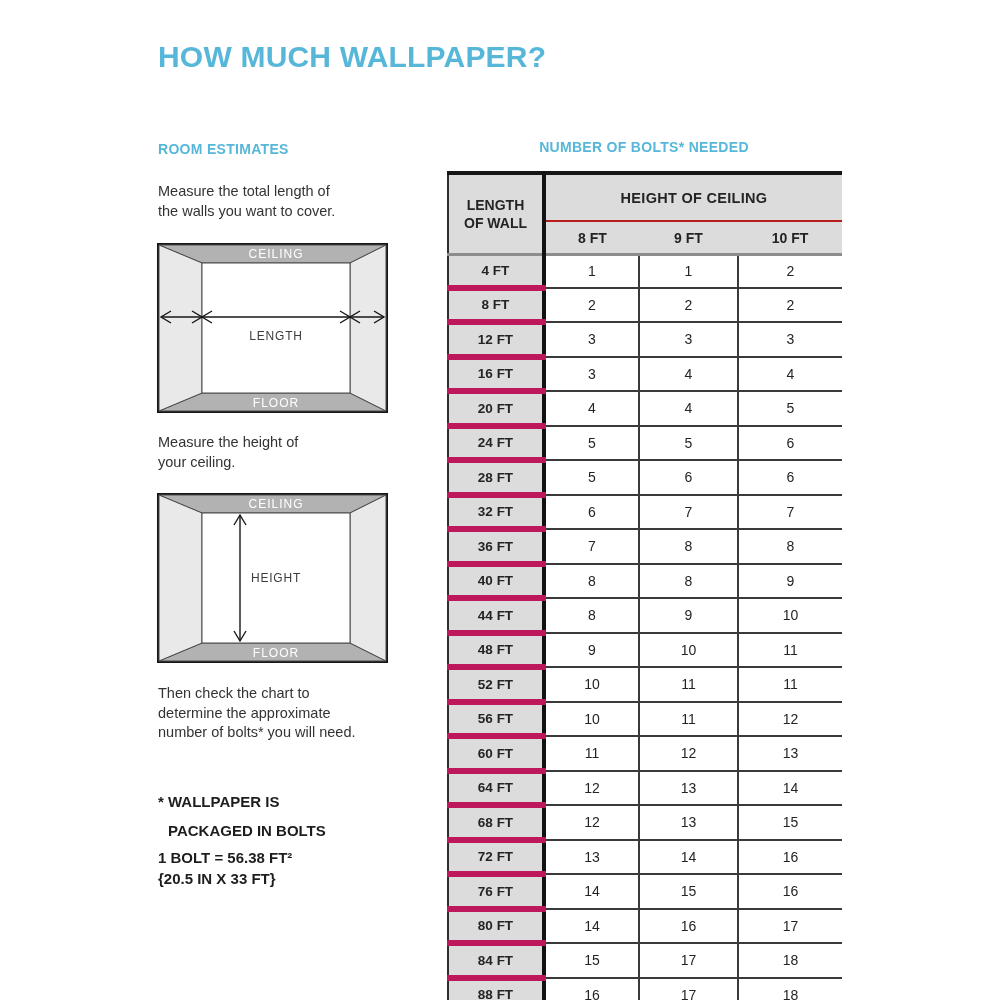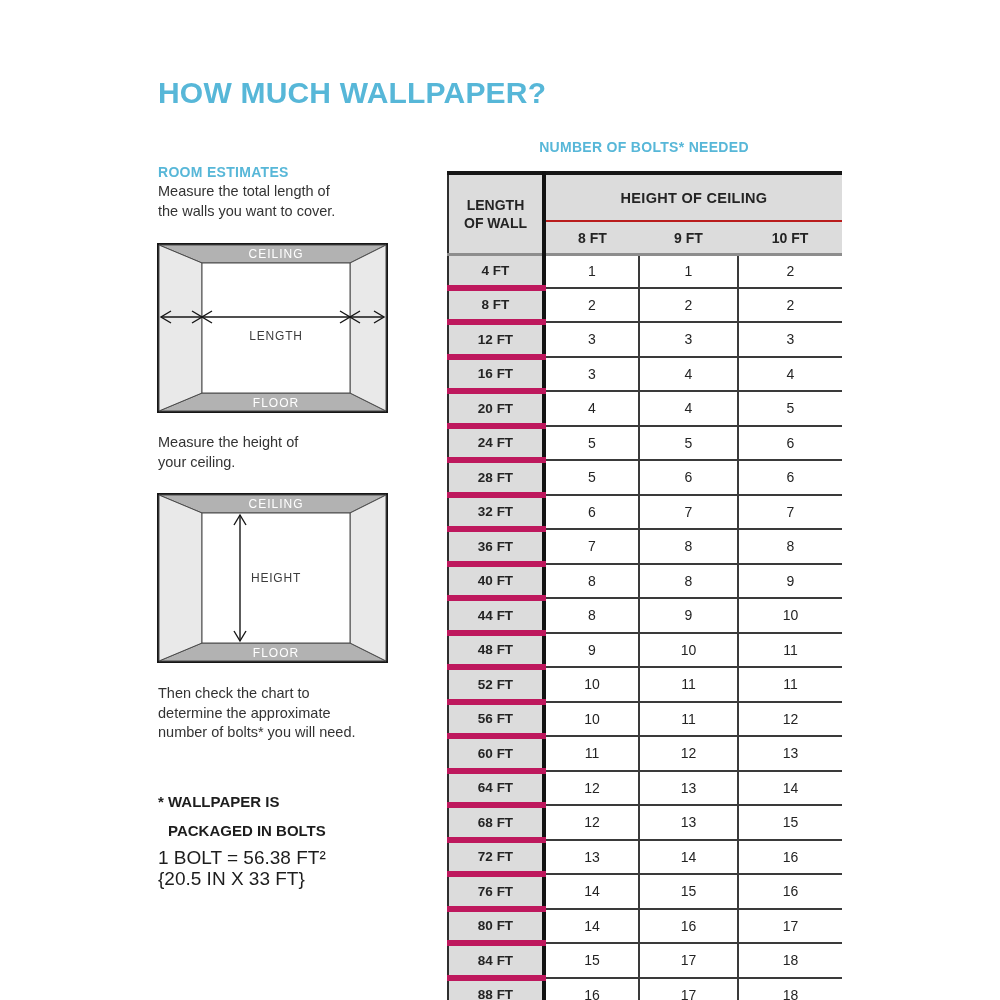--- a/index.html
+++ b/index.html
@@ -13,30 +13,29 @@
     position: relative;
   }
   .abs { position: absolute; }
 
   .page-title {
     left: 158px; top: 40px;
     font-size: 30px;
     font-weight: bold;
     color: #57b7d8;
     letter-spacing: 0.2px;
-    margin-top: 36px;
   }
 
   .section-heading {
     font-size: 14px;
     font-weight: bold;
     color: #57b7d8;
     letter-spacing: 0.3px;
   }
-  .room-heading { left: 158px; top: 164px; }
+  .room-heading { left: 158px; top: 141px; }
 
   .step-text {
     left: 158px;
     font-size: 14.5px;
     line-height: 19.5px;
     color: #333333;
     white-space: pre-line;
   }
   .step1 { top: 182px; }
   .step2 { top: 433px; }
@@ -46,22 +45,22 @@
     left: 158px; top: 792px;
     font-size: 15px;
     font-weight: bold;
     color: #1d1d1d;
     line-height: 19px;
   }
   .footnote .indent { padding-left: 10px; margin-top: 10px; }
 
   .bolt-info {
     left: 158px; top: 848px;
-    font-size: 19px;
-    font-weight: normal;
+    font-size: 15px;
+    font-weight: bold;
     color: #1d1d1d;
     line-height: 20.5px;
   }
 
   .diagram { left: 157px; }
   .diagram1 { top: 243px; }
   .diagram2 { top: 493px; }
   .diagram text {
     font-family: "Liberation Sans", sans-serif;
     font-size: 12px;

